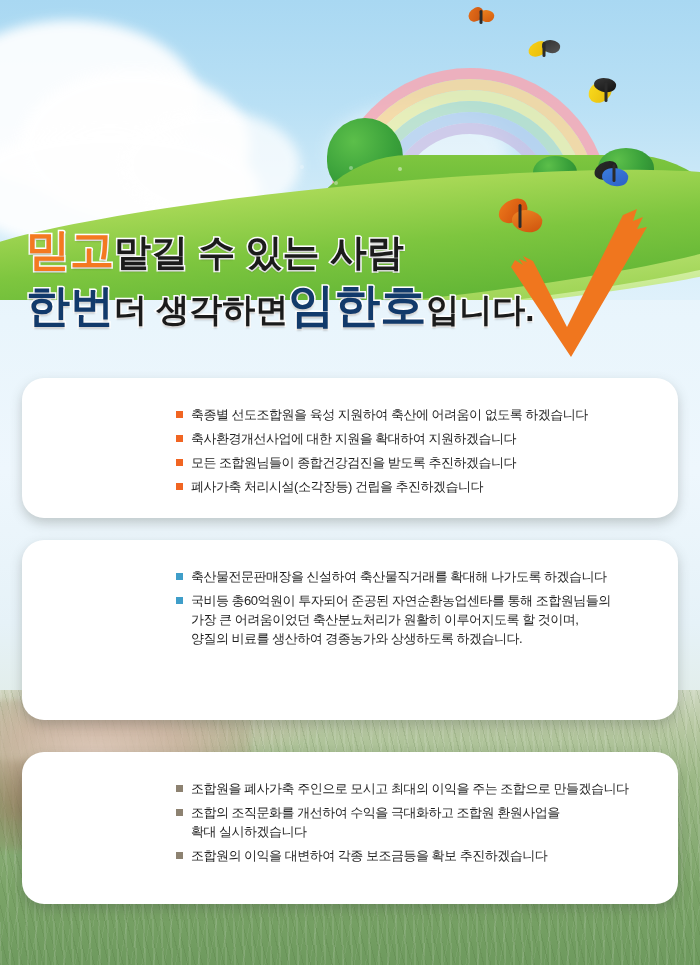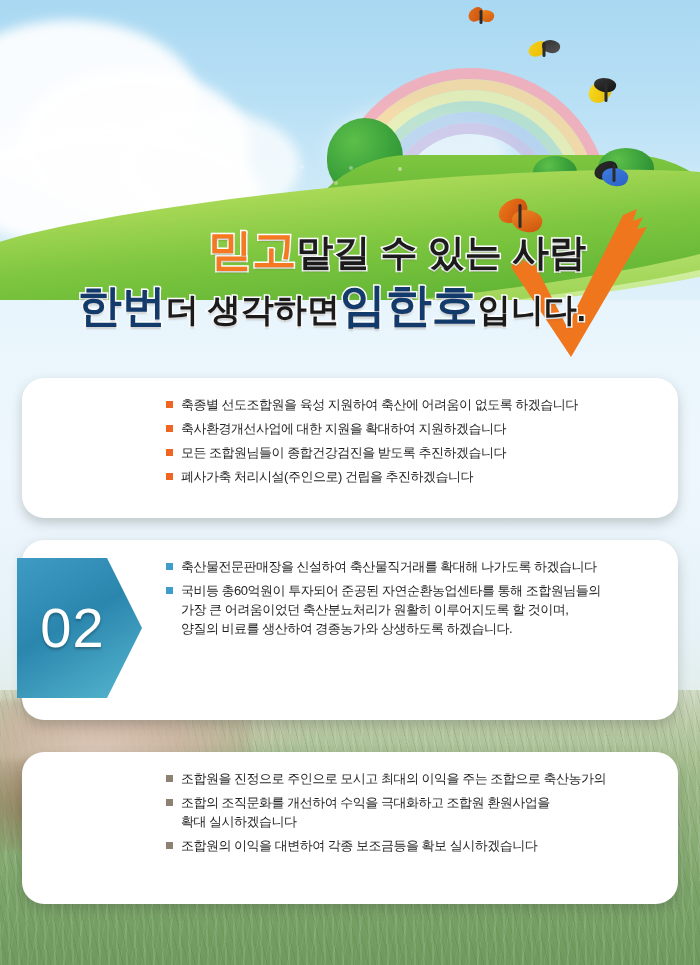--- a/index.html
+++ b/index.html
@@ -106,21 +106,21 @@
   .tree{position:absolute;}
   .tree .crown{position:absolute;border-radius:50% 50% 45% 45%;
     background:radial-gradient(circle at 35% 30%,#5cbf4a 0%,#39a03a 55%,#2a8430 100%);}
   .tree .trunk{position:absolute;background:linear-gradient(90deg,#9a6b3a,#7a4f27);border-radius:2px;}
 
   .bfly{position:absolute;}
   .bfly .w{position:absolute;border-radius:60% 40% 55% 45%;}
   .bfly .body{position:absolute;width:3px;border-radius:2px;background:#2b2b2b;left:50%;transform:translateX(-50%);}
 
   
-  .headline{position:absolute;left:26px;top:228px;width:560px;text-align:right;}
+  .headline{position:absolute;left:26px;top:228px;width:560px;}
   .hl-line{white-space:nowrap;line-height:1;}
   .hl1{margin-bottom:10px;}
   .hl-accent-o{
     font-size:44px;font-weight:bold;color:#f47920;
     -webkit-text-stroke:3px #fff;paint-order:stroke fill;
     text-shadow:0 2px 2px rgba(0,0,0,.18);
   }
   .hl-dark{
     font-size:37px;font-weight:bold;color:#1b1b1b;
     -webkit-text-stroke:3px #fff;paint-order:stroke fill;
@@ -165,21 +165,21 @@
   .b2{top:18px;height:140px;background:linear-gradient(150deg,#3e9bc4 0%,#2b86ae 45%,#56b7cf 100%);
       clip-path:polygon(0 0,72% 0,100% 50%,72% 100%,0 100%);}
   .b3{top:16px;height:122px;background:linear-gradient(140deg,#9d8c65 0%,#87784f 45%,#b8ab85 100%);
       clip-path:polygon(0 0,72% 0,100% 50%,72% 100%,0 100%);}
 
   .card-body{position:absolute;left:140px;right:18px;top:14px;}
   .card-title{
     font-size:15.5px;font-weight:bold;color:#1a1a1a;letter-spacing:-.6px;
     margin-bottom:9px;white-space:nowrap;
   }
-  .blist{list-style:none;margin:4px;padding:0;}
+  .blist{list-style:none;margin:14px;padding:0;}
   .blist li{
     position:relative;padding-left:15px;margin-bottom:5px;
     font-size:13px;line-height:1.45;color:#1f1f1f;letter-spacing:-.5px;
     white-space:pre-line;
   }
   .blist li::before{
     content:"";position:absolute;left:0;top:5px;width:7px;height:7px;
   }
   .c1-list li::before{background:#f16522;}
   .c2-list li::before{background:#3f9ec9;}
@@ -507,43 +507,40 @@
       <span class="hl-accent-b">한번</span><span class="hl-dark sm">더 생각하면</span><span class="hl-name">임한호</span><span class="hl-dark sm">입니다.</span>
     </div>
   </div>
 
   <div class="card card1">
     <div class="card-body">
       <ul class="blist c1-list">
         <li>축종별 선도조합원을 육성 지원하여 축산에 어려움이 없도록 하겠습니다</li>
         <li>축사환경개선사업에 대한 지원을 확대하여 지원하겠습니다</li>
         <li>모든 조합원님들이 종합건강검진을 받도록 추진하겠습니다</li>
-        <li>폐사가축 처리시설(주인으로) 건립을 추진하겠습니다</li>
+        <li>폐사가축 처리시설(소각장등) 건립을 추진하겠습니다</li>
       </ul>
     </div>
   </div>
 
   <div class="card card2">
-    <div class="badge b2">
-      <span class="num">02</span>
-    </div>
     <div class="card-body">
       <ul class="blist c2-list">
         <li>축산물전문판매장을 신설하여 축산물직거래를 확대해 나가도록 하겠습니다</li>
         <li>국비등 총60억원이 투자되어 준공된 자연순환농업센타를 통해 조합원님들의
 가장 큰 어려움이었던 축산분뇨처리가 원활히 이루어지도록 할 것이며,
 양질의 비료를 생산하여 경종농가와 상생하도록 하겠습니다.</li>
       </ul>
     </div>
   </div>
 
   <div class="card card3">
     <div class="card-body">
       <ul class="blist c3-list">
-        <li>조합원을 진정으로 주인으로 모시고 최대의 이익을 주는 조합으로 축산농가의</li>
+        <li>조합원을 폐사가축 주인으로 모시고 최대의 이익을 주는 조합으로 만들겠습니다</li>
         <li>조합의 조직문화를 개선하여 수익을 극대화하고 조합원 환원사업을
 확대 실시하겠습니다</li>
-        <li>조합원의 이익을 대변하여 각종 보조금등을 확보 실시하겠습니다</li>
+        <li>조합원의 이익을 대변하여 각종 보조금등을 확보 추진하겠습니다</li>
       </ul>
     </div>
   </div>
 
 </div>
 
 </body></html>

